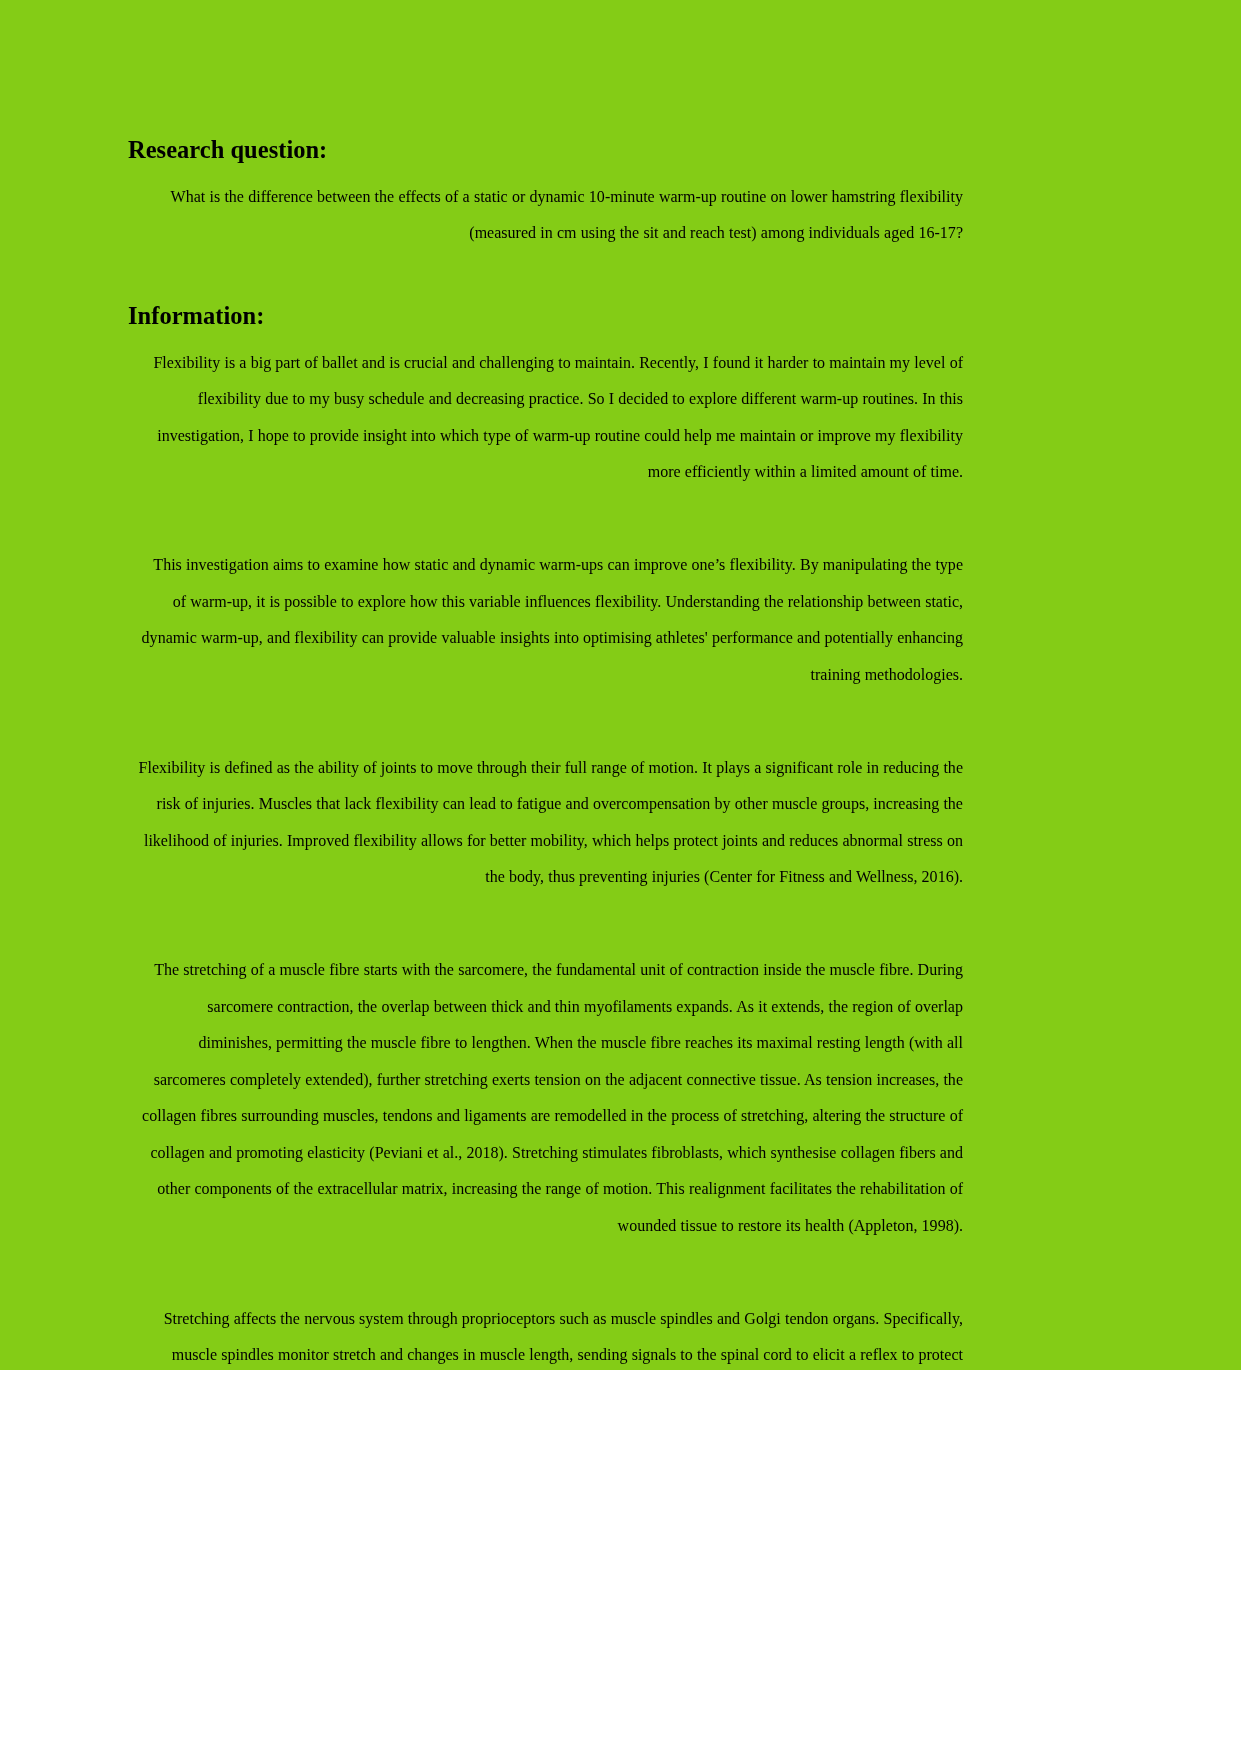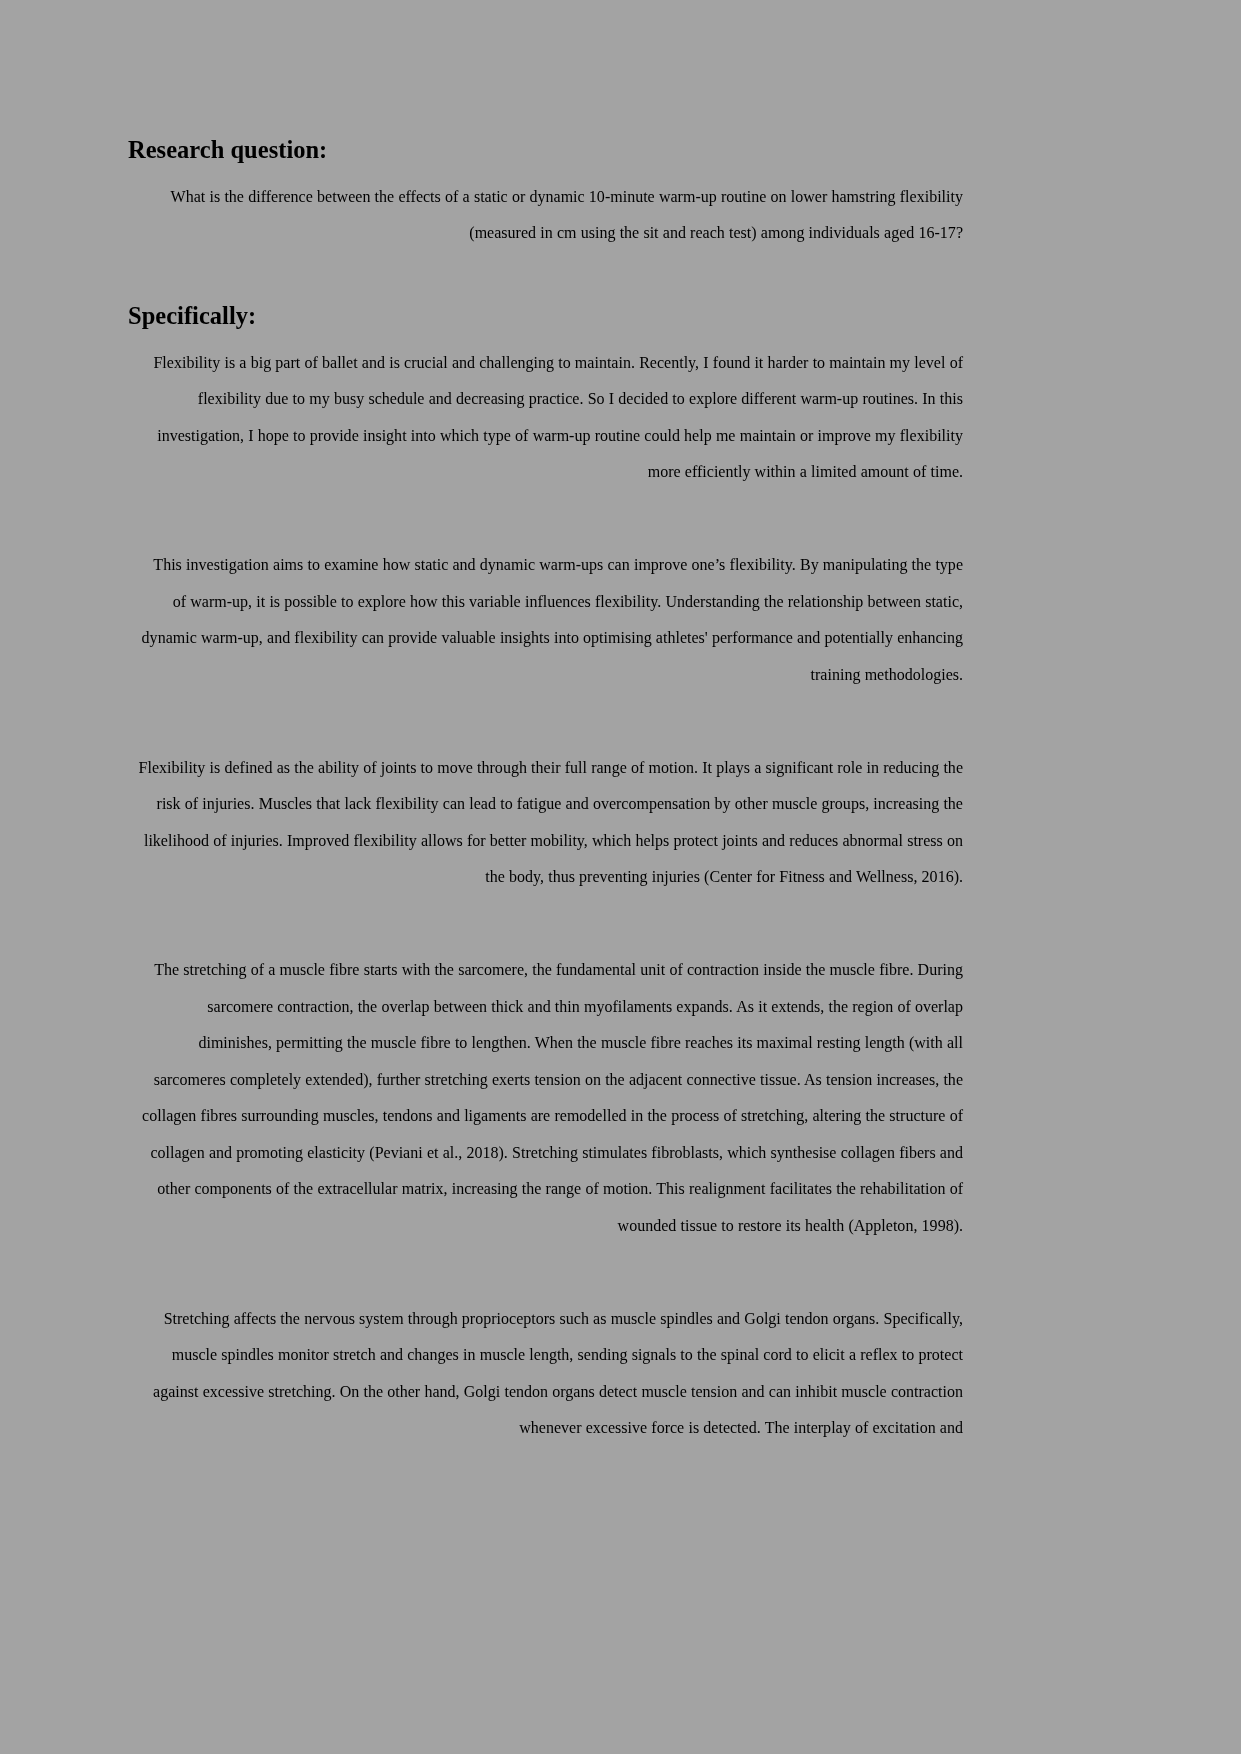--- a/index.html
+++ b/index.html
@@ -9,22 +9,22 @@
     background: #ffffff;
   }
   body {
     font-family: "Liberation Serif", "DejaVu Serif", serif;
     color: #000000;
     -webkit-font-smoothing: antialiased;
   }
   .page {
     position: relative;
     width: 1241px;
-    height: 1754px;
-    background: #a3a3a3;
+    height: 1370px;
+    background: #84cc16;
     box-sizing: border-box;
     overflow: hidden;
   }
   .content {
     position: absolute;
     left: 128px;
     top: 132px;
     width: 845px;
   }
   .heading {
@@ -57,21 +57,21 @@
   <div class="content">
 
     <div class="block">
       <p class="heading">Research question:</p>
       <p class="para">What is the difference between the effects of a static or dynamic 10-minute warm-up routine on lower hamstring flexibility (measured in cm using the sit and reach test) among individuals aged 16-17?</p>
     </div>
 
     <div class="gap"></div>
 
     <div class="block">
-      <p class="heading">Specifically:</p>
+      <p class="heading">Information:</p>
       <p class="para">Flexibility is a big part of ballet and is crucial and challenging to maintain. Recently, I found it harder to maintain my level of flexibility due to my busy schedule and decreasing practice. So I decided to explore different warm-up routines.  In this investigation, I hope to provide insight into which type of warm-up routine could help me maintain or improve my flexibility more efficiently within a limited amount of time.</p>
       <div class="gap"></div>
       <p class="para">This investigation aims to examine how static and dynamic warm-ups can improve one’s flexibility. By manipulating the type of warm-up, it is possible to explore how this variable influences flexibility. Understanding the relationship between static, dynamic warm-up, and flexibility can provide valuable insights into optimising athletes' performance and potentially enhancing training methodologies.</p>
     </div>
 
     <div class="gap"></div>
 
     <div class="block">
       <p class="para">Flexibility is defined as the ability of joints to move through their full range of motion. It plays a significant role in reducing the risk of injuries. Muscles that lack flexibility can lead to fatigue and overcompensation by other muscle groups, increasing the likelihood of injuries. Improved flexibility allows for better mobility, which helps protect joints and reduces abnormal stress on the body, thus preventing injuries (Center for Fitness and Wellness, 2016).</p>
       <div class="gap"></div>

